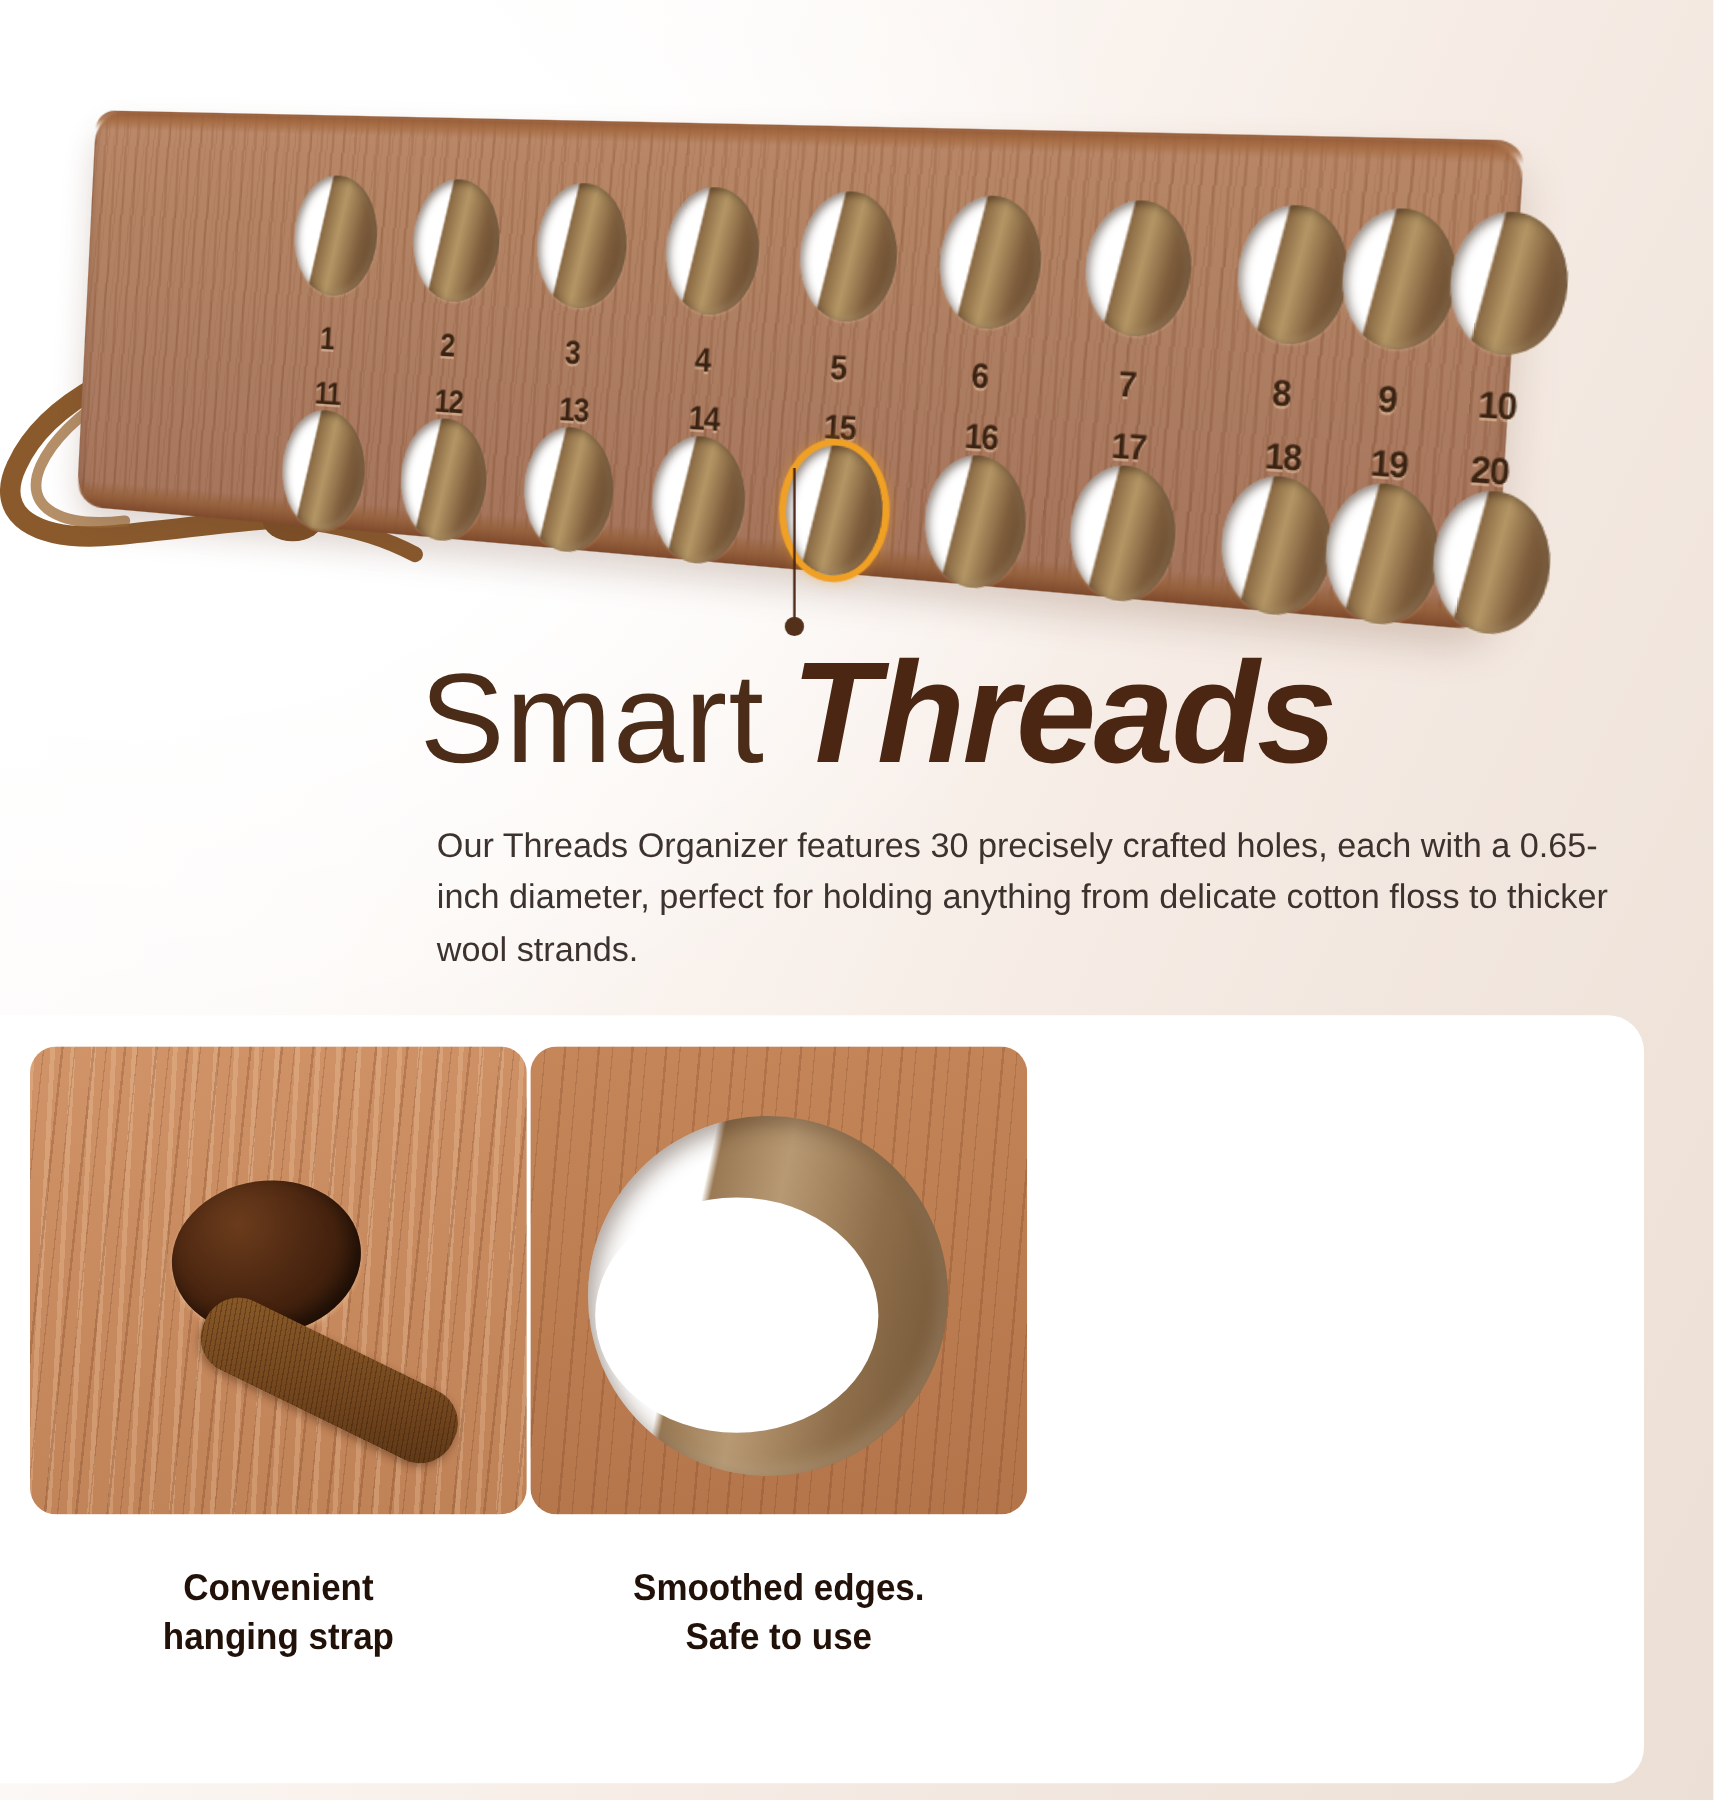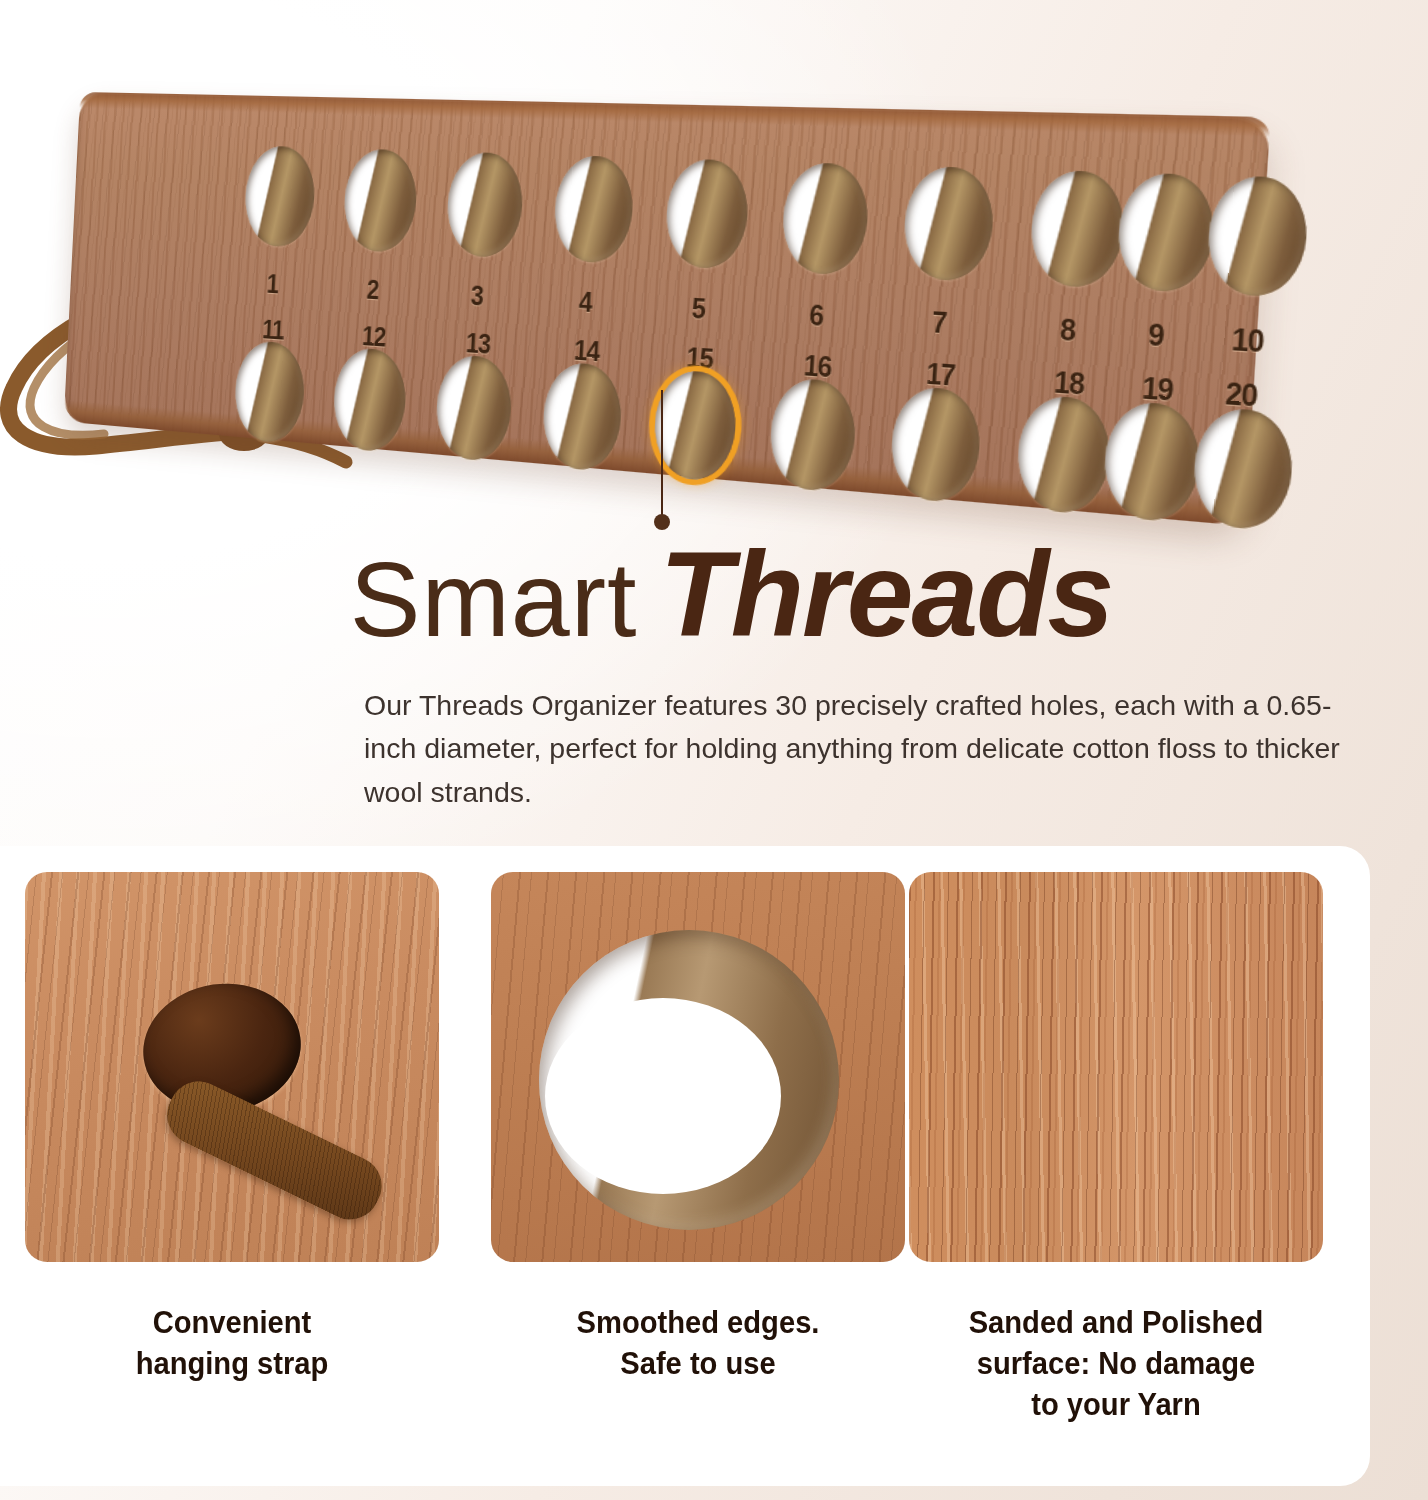--- a/index.html
+++ b/index.html
@@ -186,21 +186,21 @@
 
   .features {
     position: absolute;
     left: 0; top: 846px;
     width: 1428px;
     height: 664px;
   }
 
   .feat { position: absolute; top: 26px; }
   .feat-1 { left: 25px;  width: 414px; }
-  .feat-2 { left: 491px; width: 414px; }
+  .feat-2 { left: 442px; width: 414px; }
   .feat-3 { left: 909px; width: 414px; }
 
   .photo {
     width: 100%;
     height: 390px;
     border-radius: 22px;
     overflow: hidden;
     position: relative;
   }
 
@@ -393,23 +393,15 @@
       <div class="photo p2">
         <div class="p2-bore"></div>
         <div class="p2-inner"></div>
       </div>
       <div class="caption">
         <div>Smoothed edges.</div>
         <div>Safe to use</div>
       </div>
     </div>
 
-    <div class="feat feat-3">
-      <div class="photo p3"></div>
-      <div class="caption">
-        <div>Sanded and Polished</div>
-        <div>surface: No damage</div>
-        <div>to your Yarn</div>
-      </div>
-    </div>
 
   </div>
 </div>
 
 </body></html>

